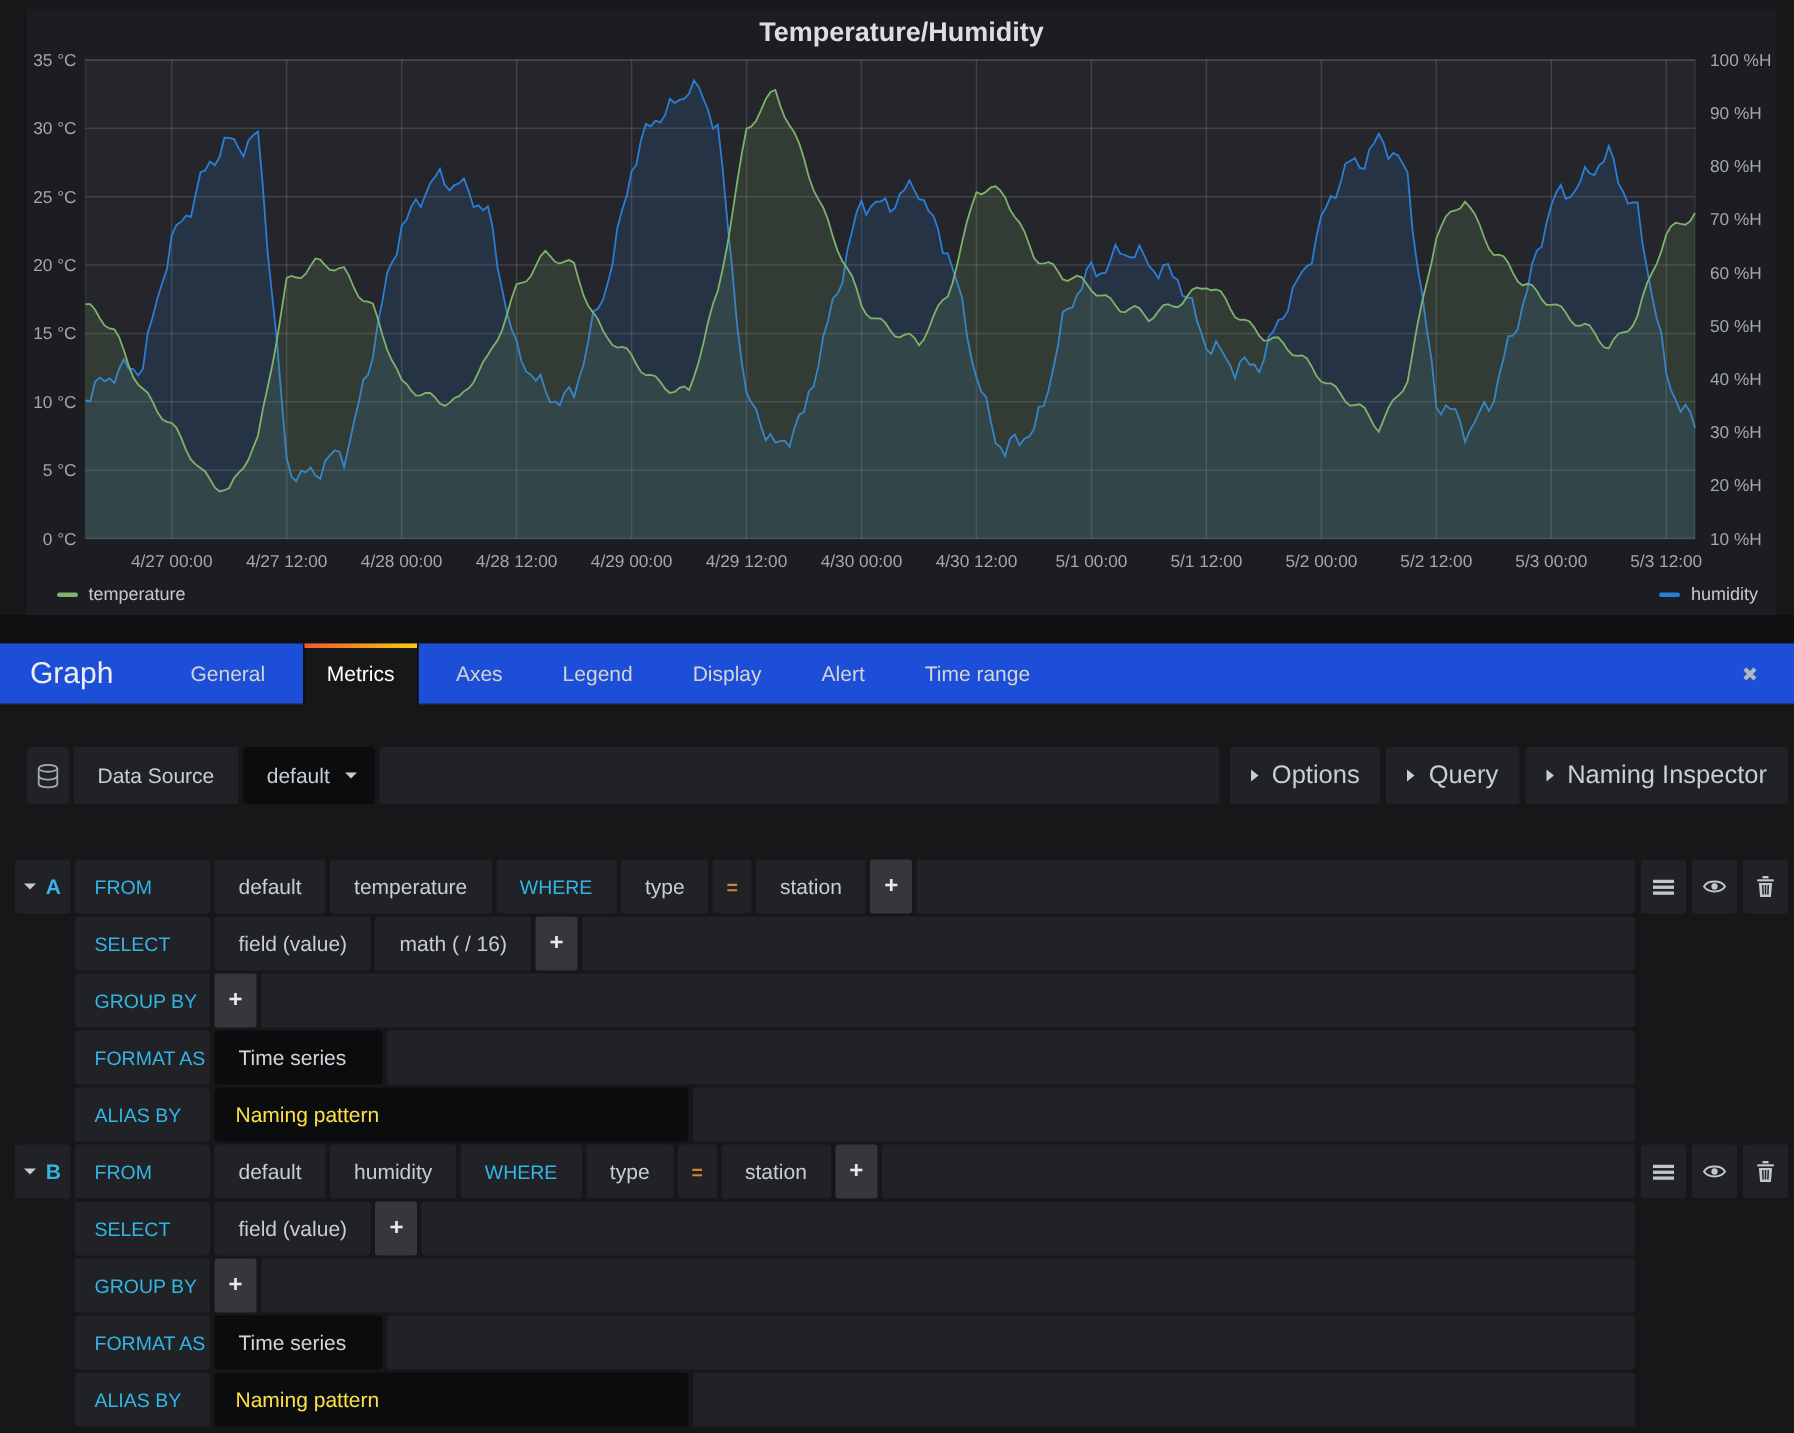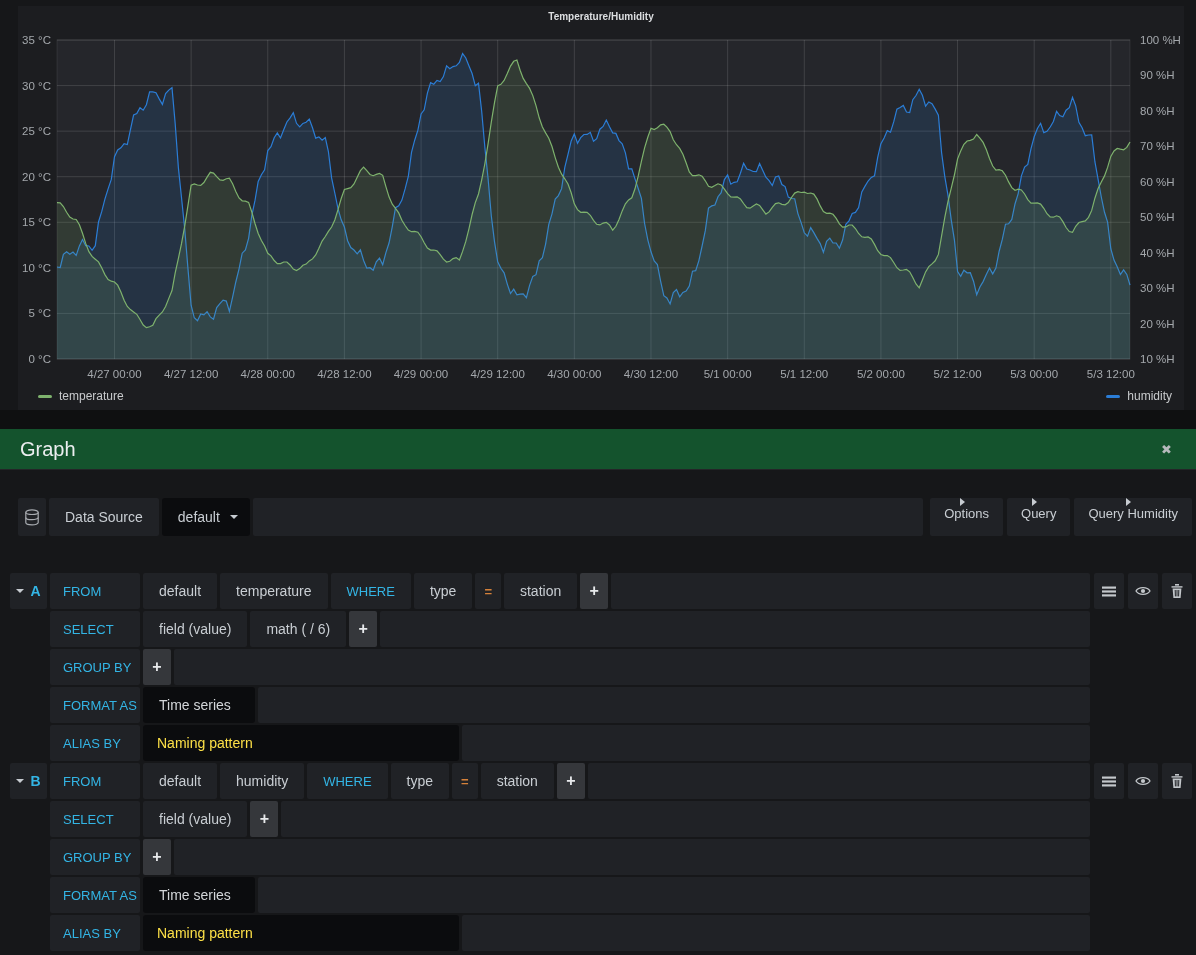--- a/index.html
+++ b/index.html
@@ -5,30 +5,30 @@
   * { box-sizing: border-box; }
   html,body { margin:0; padding:0; }
   body {
     width:1196px; height:955px; overflow:hidden; position:relative;
     background:#161719; color:#d8d9da;
     font-family:"Liberation Sans", sans-serif;
   }
   
   #graph-panel { position:absolute; left:18px; top:6px; width:1166px; height:404px; background:#1c1d20; }
   .panel-title { position:absolute; top:5px; left:0; width:100%; text-align:center;
-    font-size:10px; font-weight:600; color:#dcdee0; cursor:pointer; }
+    font-size:18px; font-weight:600; color:#dcdee0; cursor:pointer; }
   #chart-svg { position:absolute; left:0; top:0; font-family:"Liberation Sans",sans-serif; }
   .axis-label { font-size:11.5px; fill:#a4a8ac; }
   .legend { position:absolute; left:0; top:383px; width:100%; display:flex; justify-content:space-between;
     padding:0 12px 0 20px; font-size:12px; color:#c8cacc; }
   .legend-item { display:flex; align-items:center; gap:7px; cursor:pointer; }
   .swatch { width:14px; height:3px; border-radius:1.5px; display:inline-block; }
   #gap-band { position:absolute; left:0; top:410px; width:1196px; height:19px; background:#0f1011; }
   
-  #tabbar { position:absolute; left:0; top:429px; width:1196px; height:41px; background:#14532d;
+  #tabbar { position:absolute; left:0; top:429px; width:1196px; height:41px; background:#1d4ed8;
     border-bottom:1px solid #242528; }
   .panel-type { position:absolute; left:20px; top:0; height:40px; line-height:40px;
     font-size:20px; font-weight:500; color:#eceef0; }
   #tabs { position:absolute; left:112px; top:0; height:41px; display:flex; }
   .tab { height:41px; line-height:41px; padding:0 15px; margin-right:10px; font-size:14px;
     color:#d2d4d6; cursor:pointer; position:relative; }
   .tab.active { background:#161719; color:#ffffff; border-left:1px solid #0e0f10; border-right:1px solid #0e0f10; }
   .tab.active::before { content:''; position:absolute; top:0; left:0; right:0; height:3px;
     background:linear-gradient(to right,#f05a28,#fbca0a); }
   .close-btn { position:absolute; right:24px; top:0; height:41px; line-height:41px;
@@ -49,21 +49,21 @@
   .letter-cell { width:37px; padding:0; justify-content:center; gap:6px; cursor:pointer; }
   .letter { color:#33b5e5; font-weight:700; font-size:14px; }
   .caret-down { width:0; height:0; border-left:4px solid transparent; border-right:4px solid transparent;
     border-top:4px solid #c7ccd1; }
   .caret-right { width:0; height:0; border-top:4px solid transparent; border-bottom:4px solid transparent;
     border-left:5px solid #c7ccd1; margin-right:9px; }
   #ds-row { position:absolute; left:18px; top:498px; width:1174px; display:flex; }
   #ds-row .seg { height:38px;text-align:right; }
   .ds-filler { flex:1; background:#202226; height:38px; border-radius:2px; margin-right:3px; }
   .ds-icon-cell { width:28px; padding:0; justify-content:center; }
-  .toolbar-btn { padding:0 14px; margin-left:4px; margin-right:0; font-size:13px;flex-direction:column; }
+  .toolbar-btn { padding:0 14px; margin-left:4px; margin-right:0; font-size:17px; }
   #queries { position:absolute; left:10px; top:573px; width:1182px; }
   .query-block { margin-bottom:2px; }
   .q-row { display:flex; margin-bottom:2px; position:relative; }
   .q-row.indent { margin-left:40px; }
   .q-actions { position:absolute; right:0; top:0; display:flex; }
   .icon-cell { width:30px; height:36px; padding:0; justify-content:center; margin-left:4px; margin-right:0; }
 </style>
 </head>
 <body>
 
@@ -142,20 +142,29 @@
         <span class="swatch" id="swatch-1" style="background: rgb(43, 125, 214);"></span>
         <span>humidity</span>
       </div>
     </div>
   </div>
 
   <div id="gap-band"></div>
 
   <div id="tabbar">
     <div class="panel-type">Graph</div>
+    <div id="tabs">
+        <div class="tab">General</div>
+        <div class="tab active">Metrics</div>
+        <div class="tab">Axes</div>
+        <div class="tab">Legend</div>
+        <div class="tab">Display</div>
+        <div class="tab">Alert</div>
+        <div class="tab">Time range</div>
+      </div>
     <div class="close-btn">✖</div>
   </div>
 
   <div id="ds-row">
     <div class="seg ds-icon-cell">
       <svg width="16" height="17" viewBox="0 0 16 17">
         <g fill="none" stroke="#a7abb0" stroke-width="1.2">
           <ellipse cx="8" cy="3.2" rx="6.2" ry="2.3"></ellipse>
           <path d="M1.8 3.2 v10.4 c0 1.3 2.8 2.3 6.2 2.3 s6.2 -1 6.2 -2.3 V3.2"></path>
           <path d="M1.8 8.4 c0 1.3 2.8 2.3 6.2 2.3 s6.2 -1 6.2 -2.3"></path>
@@ -171,21 +180,21 @@
     <div class="seg toolbar-btn">
       <span class="caret-right"></span>
       <span>Options</span>
     </div>
     <div class="seg toolbar-btn">
       <span class="caret-right"></span>
       <span>Query</span>
     </div>
     <div class="seg toolbar-btn">
       <span class="caret-right"></span>
-      <span>Query Humidity</span>
+      <span>Naming Inspector</span>
     </div>
   </div>
 
   <div id="queries">
       <div class="query-block">
         <div class="q-row">
           <div class="seg letter-cell">
             <span class="caret-down"></span>
             <span class="letter">A</span>
           </div>
@@ -238,21 +247,21 @@
                 </svg>
               </span>
             </div>
           </div>
         </div>
         <div class="q-row indent">
           <div class="seg qlabel">
             <span class="kwtext">SELECT</span>
           </div>
           <div class="seg val">field (value)</div>
-          <div class="seg val">math ( / 6)</div>
+          <div class="seg val">math ( / 16)</div>
           <div class="seg add">+</div>
           <div class="filler"></div>
         </div>
         <div class="q-row indent">
           <div class="seg qlabel">
             <span class="kwtext">GROUP BY</span>
           </div>
           <div class="seg add">+</div>
           <div class="filler"></div>
         </div>

